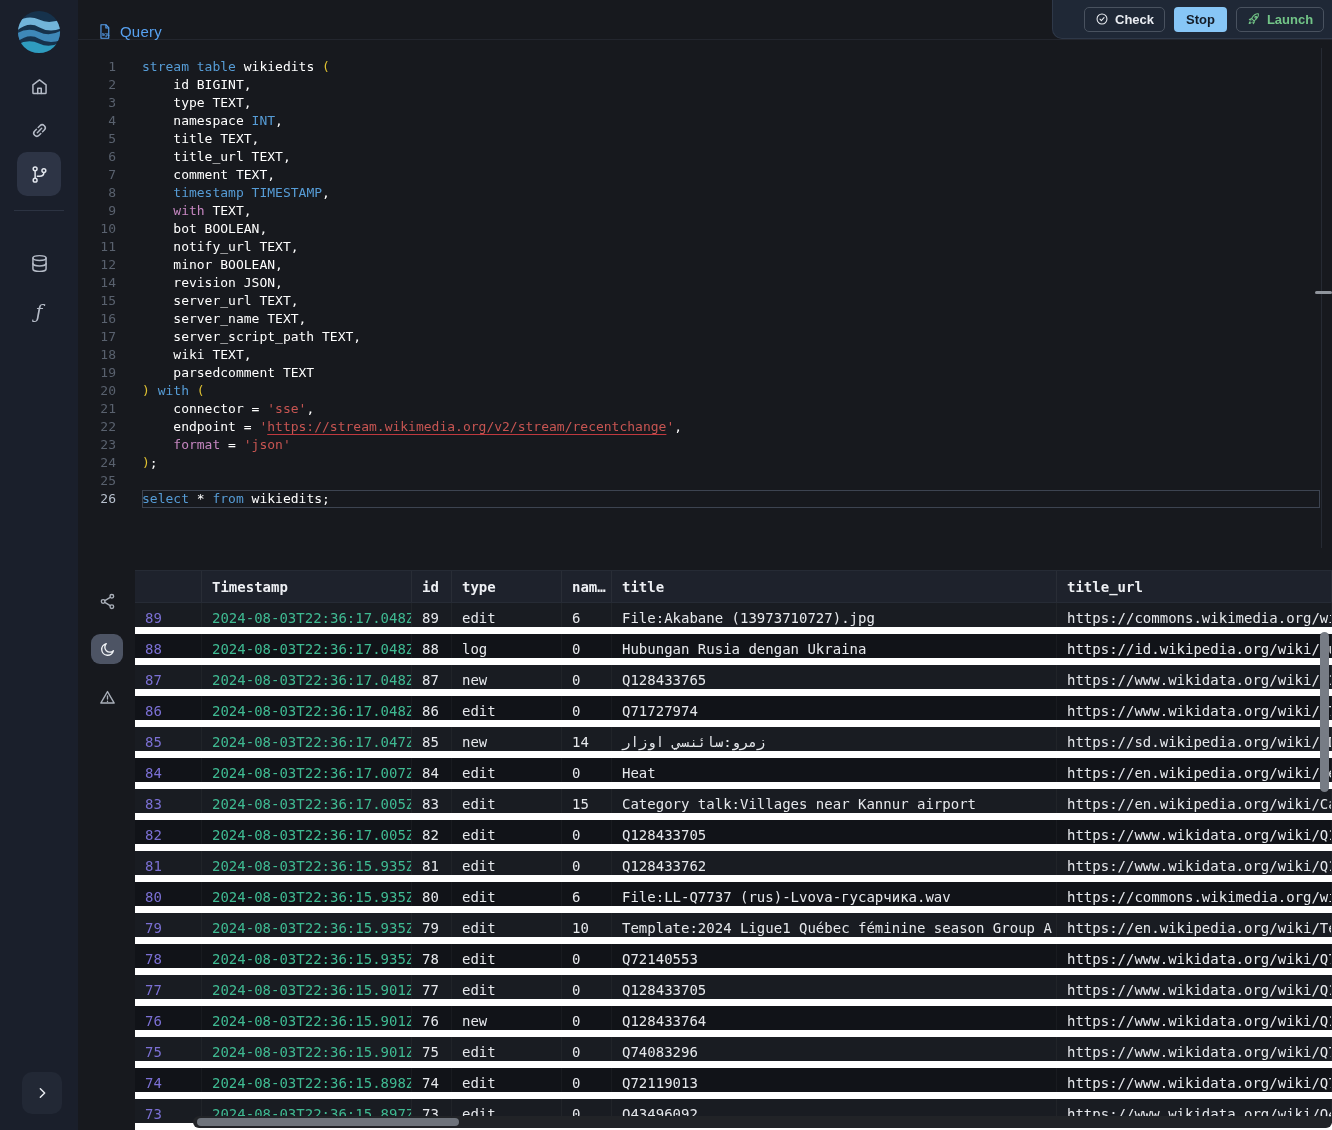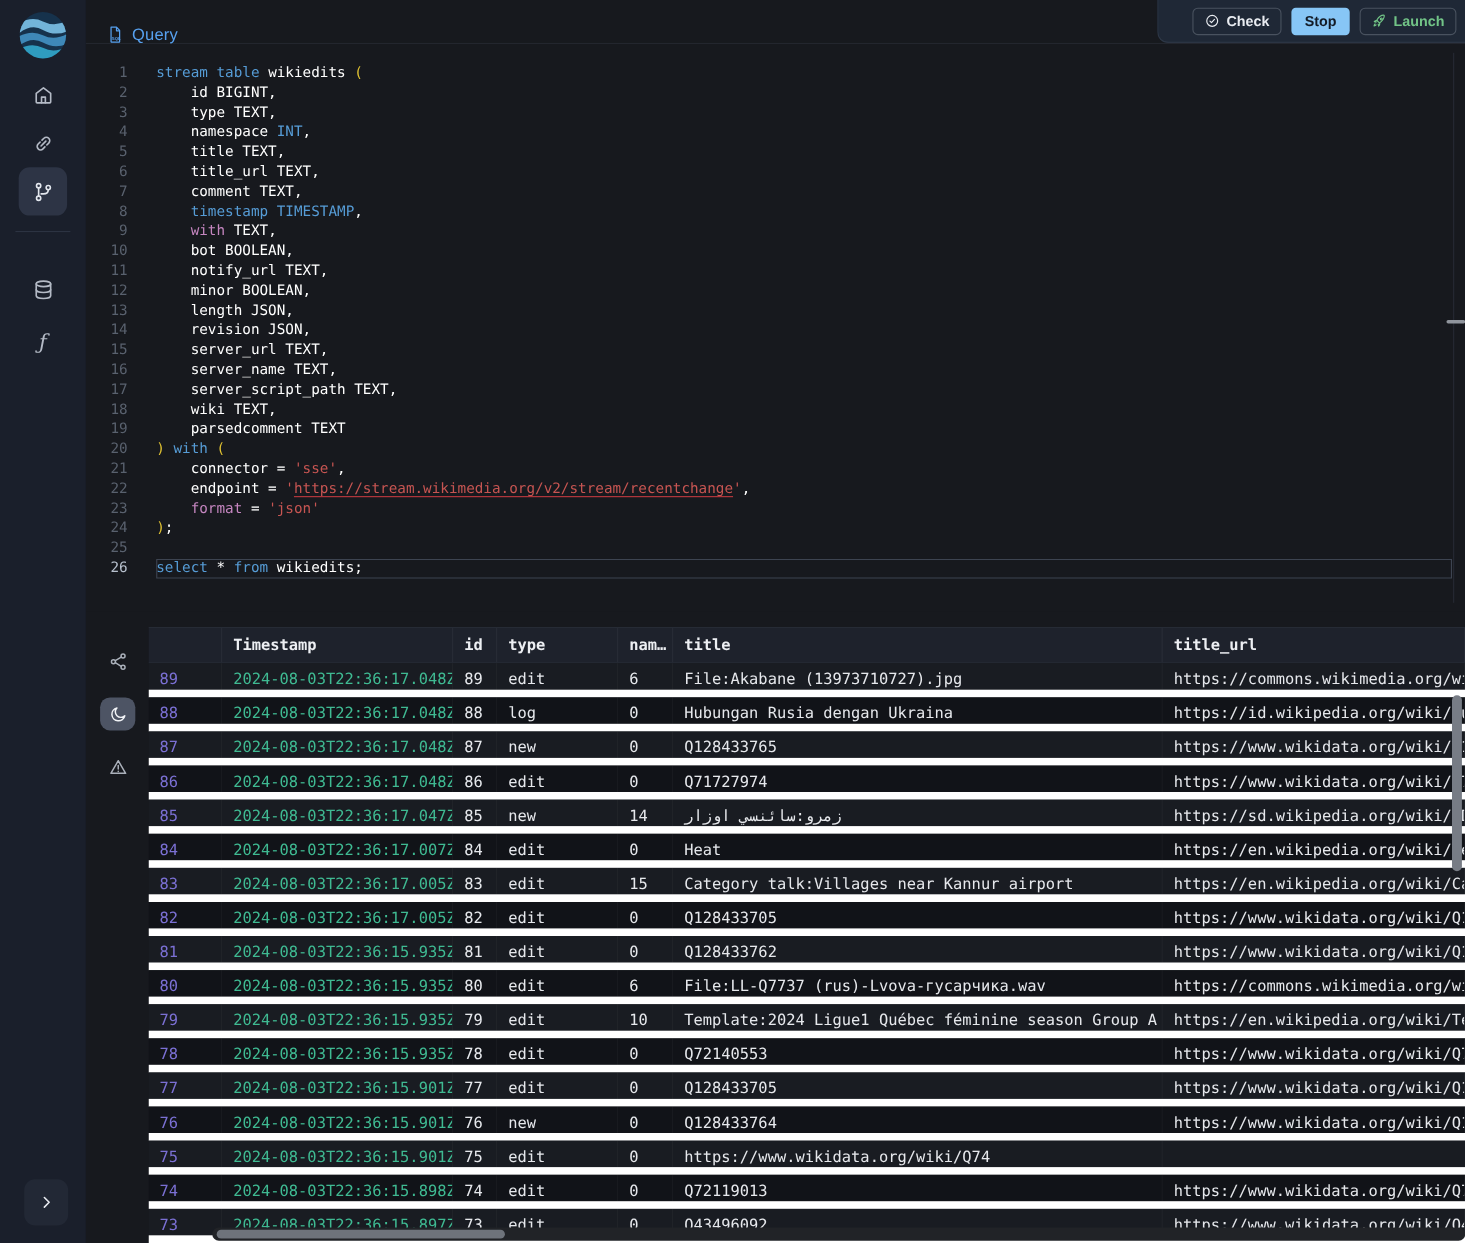--- a/index.html
+++ b/index.html
@@ -253,24 +253,20 @@
       </div>
       <div class="code-line">
         <span class="ln">11</span>
         <span class="code"><span class="tk-def">    notify_url TEXT,</span></span>
       </div>
       <div class="code-line">
         <span class="ln">12</span>
         <span class="code"><span class="tk-def">    minor BOOLEAN,</span></span>
       </div>
       <div class="code-line">
-        <span class="ln">13</span>
-        <span class="code"><span class="tk-def">    length JSON,</span></span>
-      </div>
-      <div class="code-line">
         <span class="ln">14</span>
         <span class="code"><span class="tk-def">    revision JSON,</span></span>
       </div>
       <div class="code-line">
         <span class="ln">15</span>
         <span class="code"><span class="tk-def">    server_url TEXT,</span></span>
       </div>
       <div class="code-line">
         <span class="ln">16</span>
         <span class="code"><span class="tk-def">    server_name TEXT,</span></span>
@@ -478,20 +474,21 @@
           <span class="cell">0</span>
           <span class="cell">Q128433764</span>
           <span class="cell">https://www.wikidata.org/wiki/Q12</span>
         </div>
         <div class="rrow" style="grid-template-columns: 67px 210px 40px 110px 50px 445px minmax(0px, 1fr);">
           <span class="cell c-rownum">75</span>
           <span class="cell c-ts">2024-08-03T22:36:15.901Z</span>
           <span class="cell">75</span>
           <span class="cell">edit</span>
           <span class="cell">0</span>
+          <span class="cell">Q74083296</span>
           <span class="cell">https://www.wikidata.org/wiki/Q74</span>
         </div>
         <div class="rrow" style="grid-template-columns: 67px 210px 40px 110px 50px 445px minmax(0px, 1fr);">
           <span class="cell c-rownum">74</span>
           <span class="cell c-ts">2024-08-03T22:36:15.898Z</span>
           <span class="cell">74</span>
           <span class="cell">edit</span>
           <span class="cell">0</span>
           <span class="cell">Q72119013</span>
           <span class="cell">https://www.wikidata.org/wiki/Q72</span>

